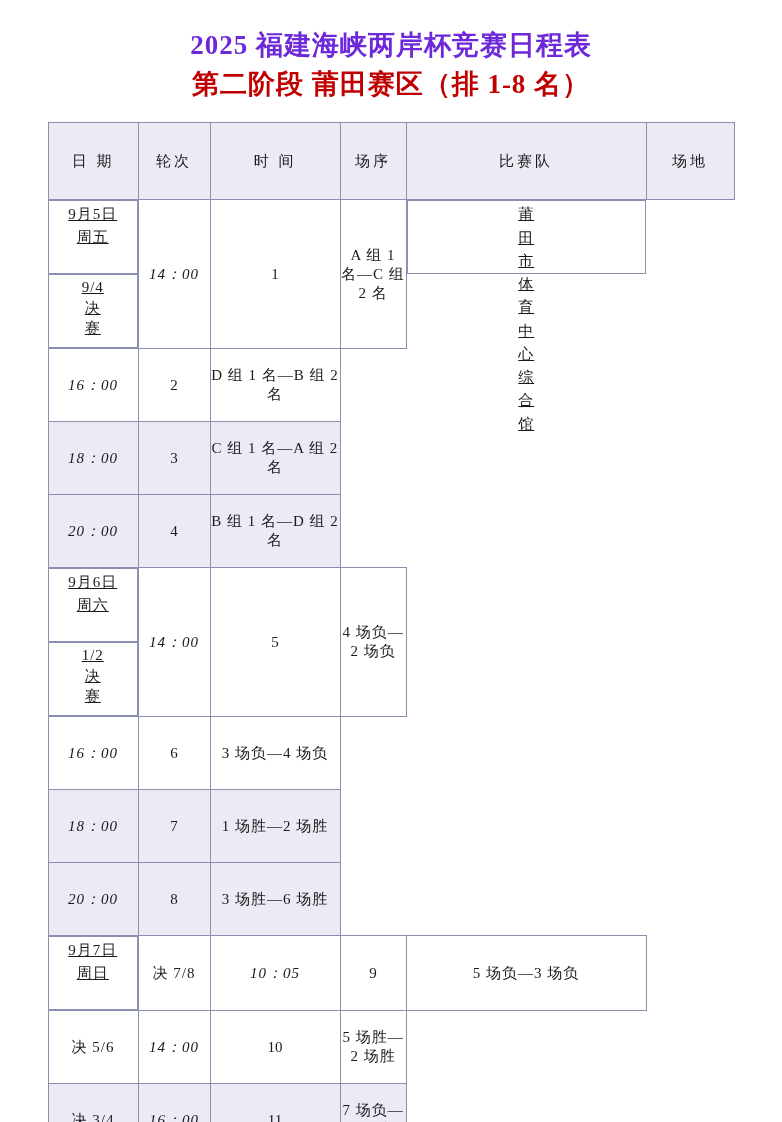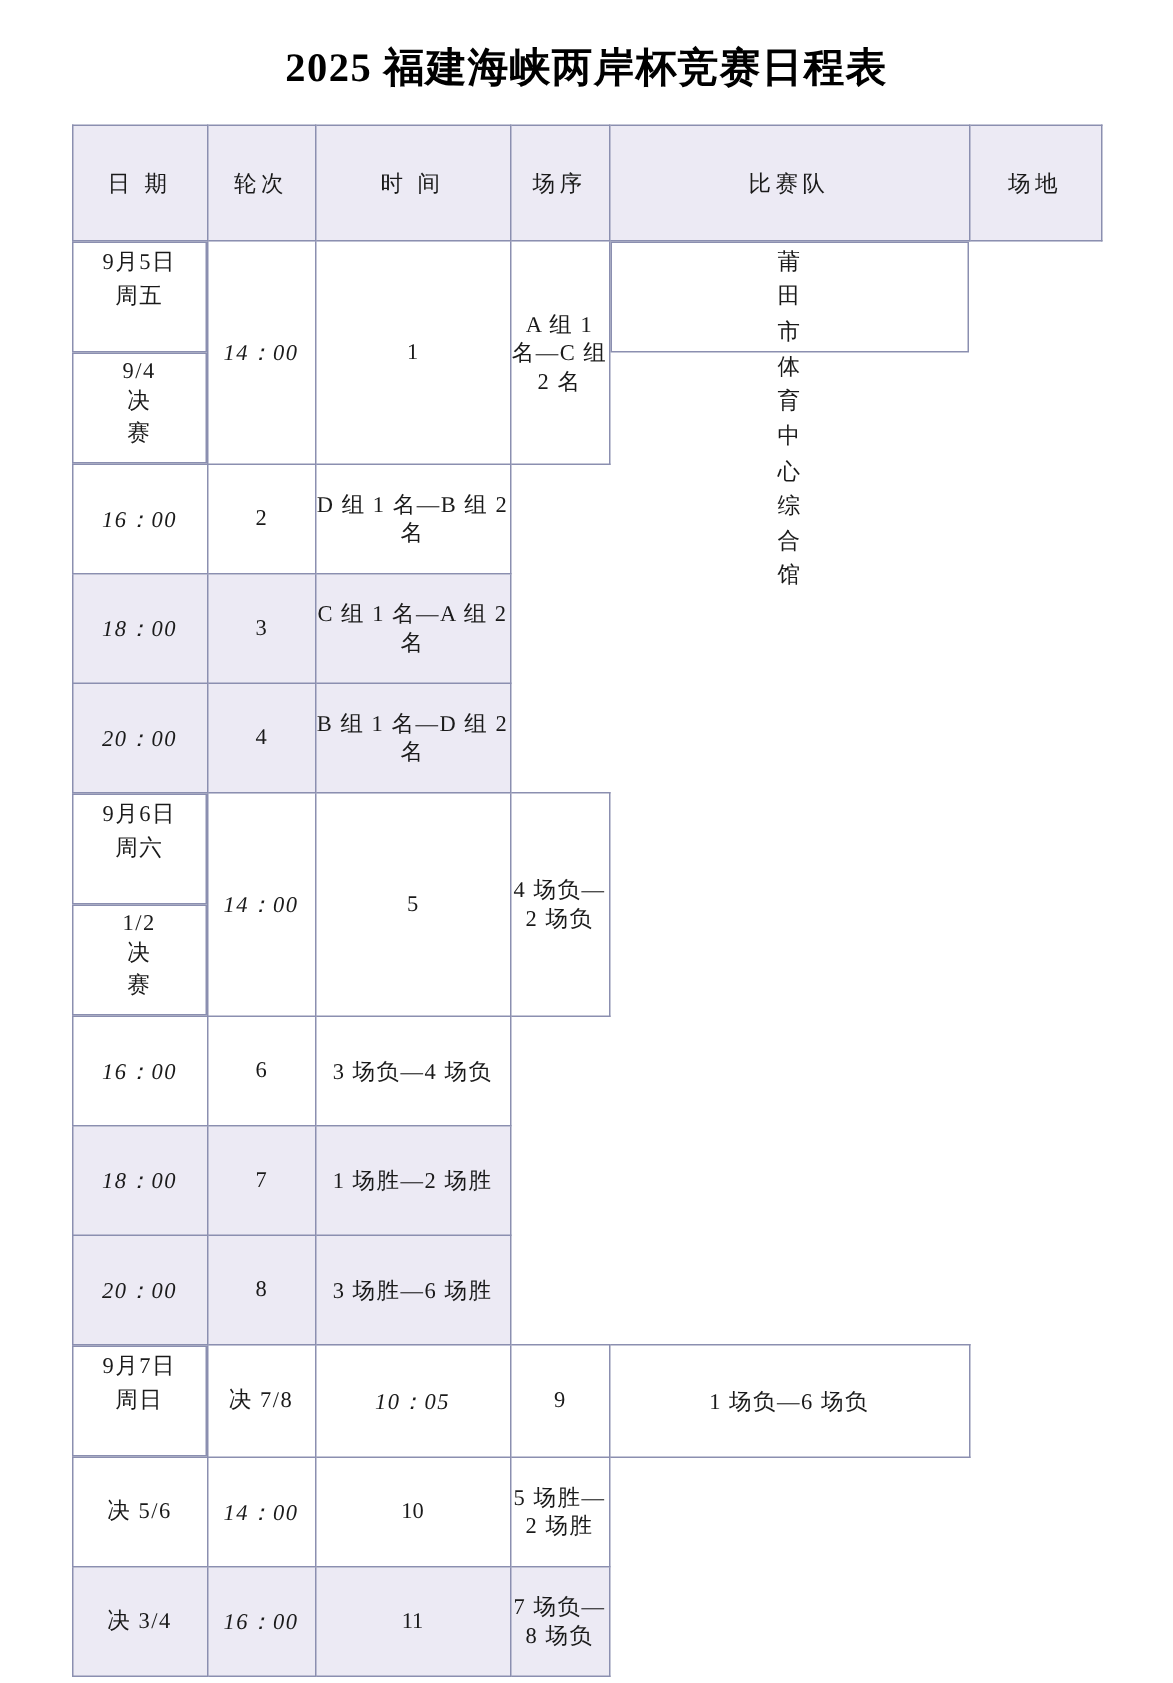--- a/index.html
+++ b/index.html
@@ -19,21 +19,21 @@
     height: 1122px;
     box-sizing: border-box;
     padding: 0;
     position: relative;
   }
   .title-block {
     text-align: center;
     padding-top: 26px;
   }
   .title-line {
-    color: #000000;
+    color: #6d28d9;
     font-size: 27px;
     font-weight: bold;
     letter-spacing: 1px;
     line-height: 1.45;
     font-family: "Liberation Serif", "DejaVu Serif", serif;
   }
   .title-line.second {
     color: #c00000;
   }
   table.schedule {
@@ -80,39 +80,41 @@
     letter-spacing: 1px;
   }
   .venue-cell {
     letter-spacing: 1px;
     line-height: 1.55;
     font-size: 15px;
   }
   .venue-inner {
     display: block;
     white-space: pre-line;
+    text-decoration: underline;
   }
   .time-cell {
     letter-spacing: 1px;
     font-style: italic;
   }
   .teams-cell {
     letter-spacing: 1px;
   }
   .thick-top > td {
     border-top: 2px solid #6b6f96;
   }
 </style>
 </head>
 <body>
 
 <div class="page">
 
   <div class="title-block">
     <div class="title-line">2025 福建海峡两岸杯竞赛日程表</div>
+    <div class="title-line second">第二阶段 莆田赛区（排 1-8 名）</div>
   </div>
 
   <table class="schedule">
     <colgroup>
       <col class="col-date">
       <col class="col-round">
       <col class="col-time">
       <col class="col-order">
       <col class="col-teams">
       <col class="col-venue">
@@ -190,21 +192,21 @@
         <td class="shade">8</td>
         <td class="teams-cell shade">3 场胜—6 场胜</td>
       </tr>
 
       <tr class="thick-top">
         <td class="date-cell venue-inner" rowspan="4">9月7日
 周日</td>
         <td class="round-cell">决 7/8</td>
         <td class="time-cell">10：05</td>
         <td>9</td>
-        <td class="teams-cell">1 场负—6 场负</td>
+        <td class="teams-cell">5 场负—3 场负</td>
       </tr>
       <tr>
         <td class="round-cell">决 5/6</td>
         <td class="time-cell">14：00</td>
         <td>10</td>
         <td class="teams-cell">5 场胜—2 场胜</td>
       </tr>
       <tr>
         <td class="round-cell shade">决 3/4</td>
         <td class="time-cell shade">16：00</td>

